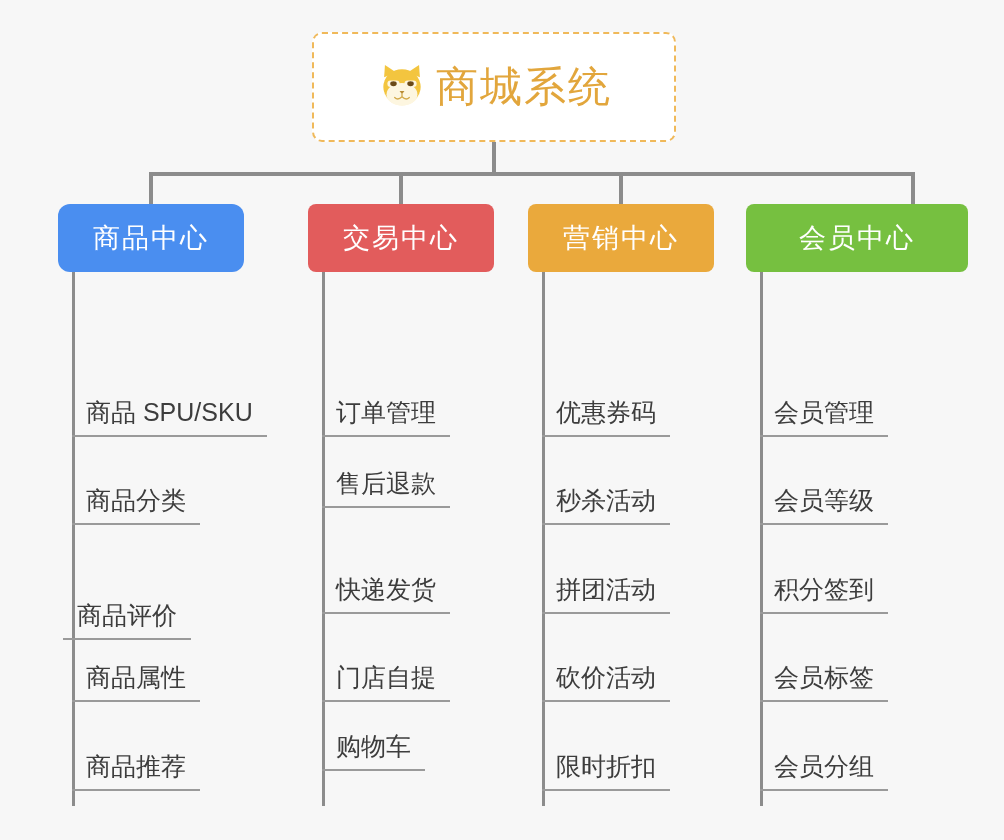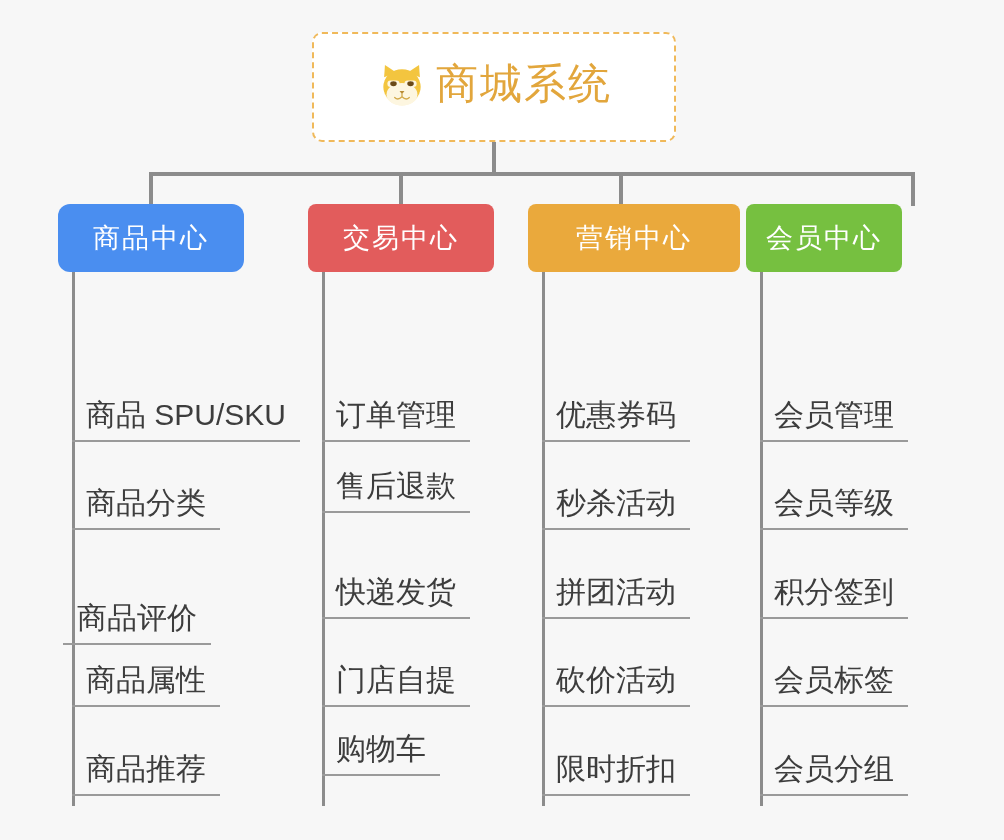--- a/index.html
+++ b/index.html
@@ -28,21 +28,20 @@
     width: 364px;
     height: 110px;
     background: #ffffff;
     border: 2px dashed #f0b95a;
     border-radius: 10px;
     box-sizing: border-box;
     display: flex;
     align-items: center;
     justify-content: center;
     gap: 8px;
-    font-family: Liberation Mono, monospace;
   }
   .root-icon {
     width: 52px;
     height: 52px;
     flex: 0 0 52px;
     position: relative;
   }
   .root-title {
     font-size: 42px;
     line-height: 1;
@@ -87,21 +86,21 @@
 
   .leaf-list {
     position: relative;
     margin: 0;
     padding: 0;
     list-style: none;
   }
   .leaf-item {
     position: absolute;
     white-space: nowrap;
-    font-size: 30px;
+    font-size: 25px;
     color: #3d3d3d;
     padding: 0 14px 10px 14px;
     border-bottom: 2px solid #9a9a9a;
     line-height: 1;
   }
 </style>
 </head>
 <body>
 
 <div id="mindmap">
@@ -164,36 +163,36 @@
     <ul class="leaf-list">
       <li class="leaf-item" style="left:14px; top:128px;">订单管理</li>
       <li class="leaf-item" style="left:14px; top:199px;">售后退款</li>
       <li class="leaf-item" style="left:14px; top:305px;">快递发货</li>
       <li class="leaf-item" style="left:14px; top:393px;">门店自提</li>
       <li class="leaf-item" style="left:14px; top:462px;">购物车</li>
 
     </ul>
   </div>
 
-  <div class="column" style="left:528px; width:212px;">
+  <div class="column" style="left:528px; width:186px;">
     <div class="cat-box" style="background:#eaa93c;">
       <span>营销中心</span>
     </div>
     <div class="spine" style="left:14px; height:534px;"></div>
     <ul class="leaf-list">
       <li class="leaf-item" style="left:14px; top:128px;">优惠券码</li>
       <li class="leaf-item" style="left:14px; top:216px;">秒杀活动</li>
       <li class="leaf-item" style="left:14px; top:305px;">拼团活动</li>
       <li class="leaf-item" style="left:14px; top:393px;">砍价活动</li>
       <li class="leaf-item" style="left:14px; top:482px;">限时折扣</li>
 
     </ul>
   </div>
 
-  <div class="column" style="left:746px; width:156px;">
+  <div class="column" style="left:746px; width:222px;">
     <div class="cat-box" style="background:#76c040;">
       <span>会员中心</span>
     </div>
     <div class="spine" style="left:14px; height:534px;"></div>
     <ul class="leaf-list">
       <li class="leaf-item" style="left:14px; top:128px;">会员管理</li>
       <li class="leaf-item" style="left:14px; top:216px;">会员等级</li>
       <li class="leaf-item" style="left:14px; top:305px;">积分签到</li>
       <li class="leaf-item" style="left:14px; top:393px;">会员标签</li>
       <li class="leaf-item" style="left:14px; top:482px;">会员分组</li>

